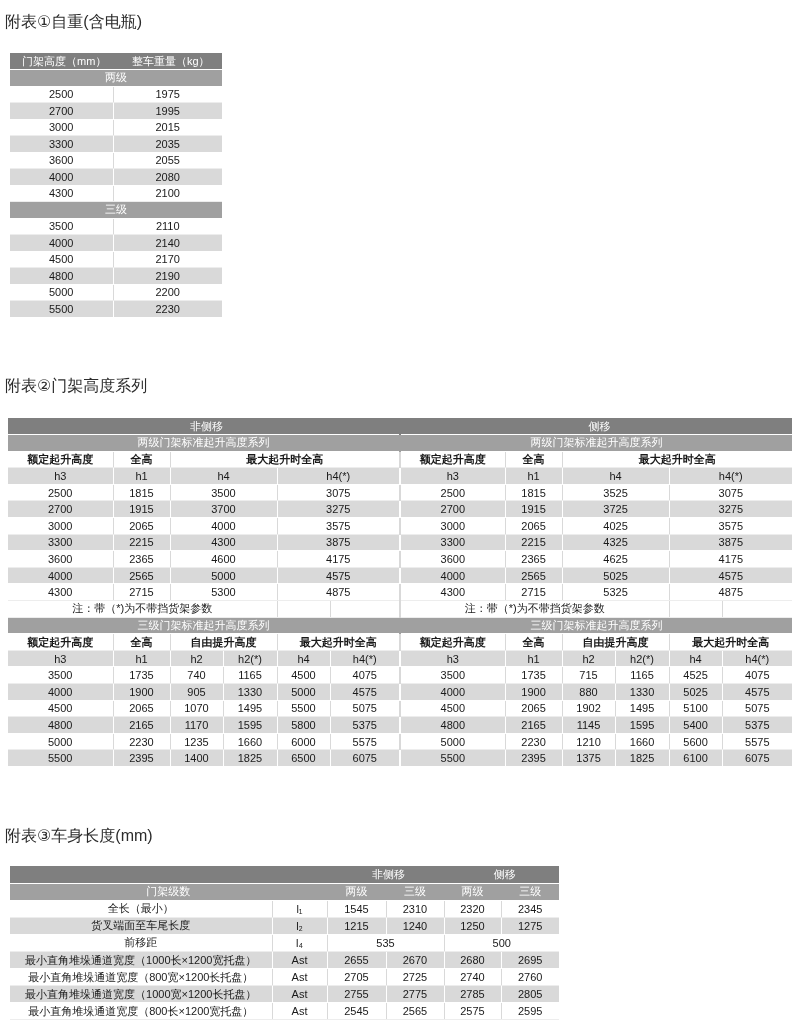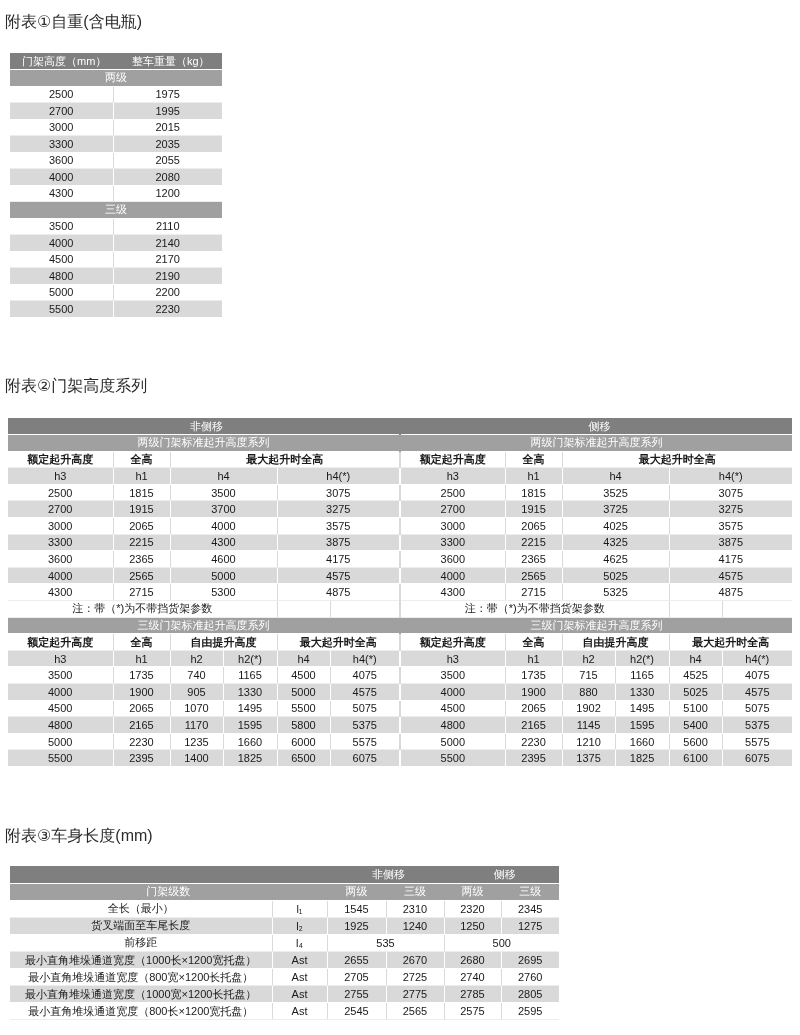--- a/index.html
+++ b/index.html
@@ -61,21 +61,21 @@
         <tr class="rw">
           <td>3600</td>
           <td>2055</td>
         </tr>
         <tr class="rg">
           <td>4000</td>
           <td>2080</td>
         </tr>
         <tr class="rw">
           <td>4300</td>
-          <td>1200</td>
+          <td>2100</td>
         </tr>
         <tr class="rm">
           <td colspan="2">三级</td>
         </tr>
         <tr class="rw">
           <td>3500</td>
           <td>2110</td>
         </tr>
         <tr class="rg">
           <td>4000</td>
@@ -363,21 +363,21 @@
           <td>全长（最小）</td>
           <td>l₁</td>
           <td>1545</td>
           <td>2310</td>
           <td>2320</td>
           <td>2345</td>
         </tr>
         <tr class="rg">
           <td>货叉端面至车尾长度</td>
           <td>l₂</td>
-          <td>1925</td>
+          <td>1215</td>
           <td>1240</td>
           <td>1250</td>
           <td>1275</td>
         </tr>
         <tr class="rw">
           <td>前移距</td>
           <td>l₄</td>
           <td colspan="2">535</td>
           <td colspan="2">500</td>
         </tr>

